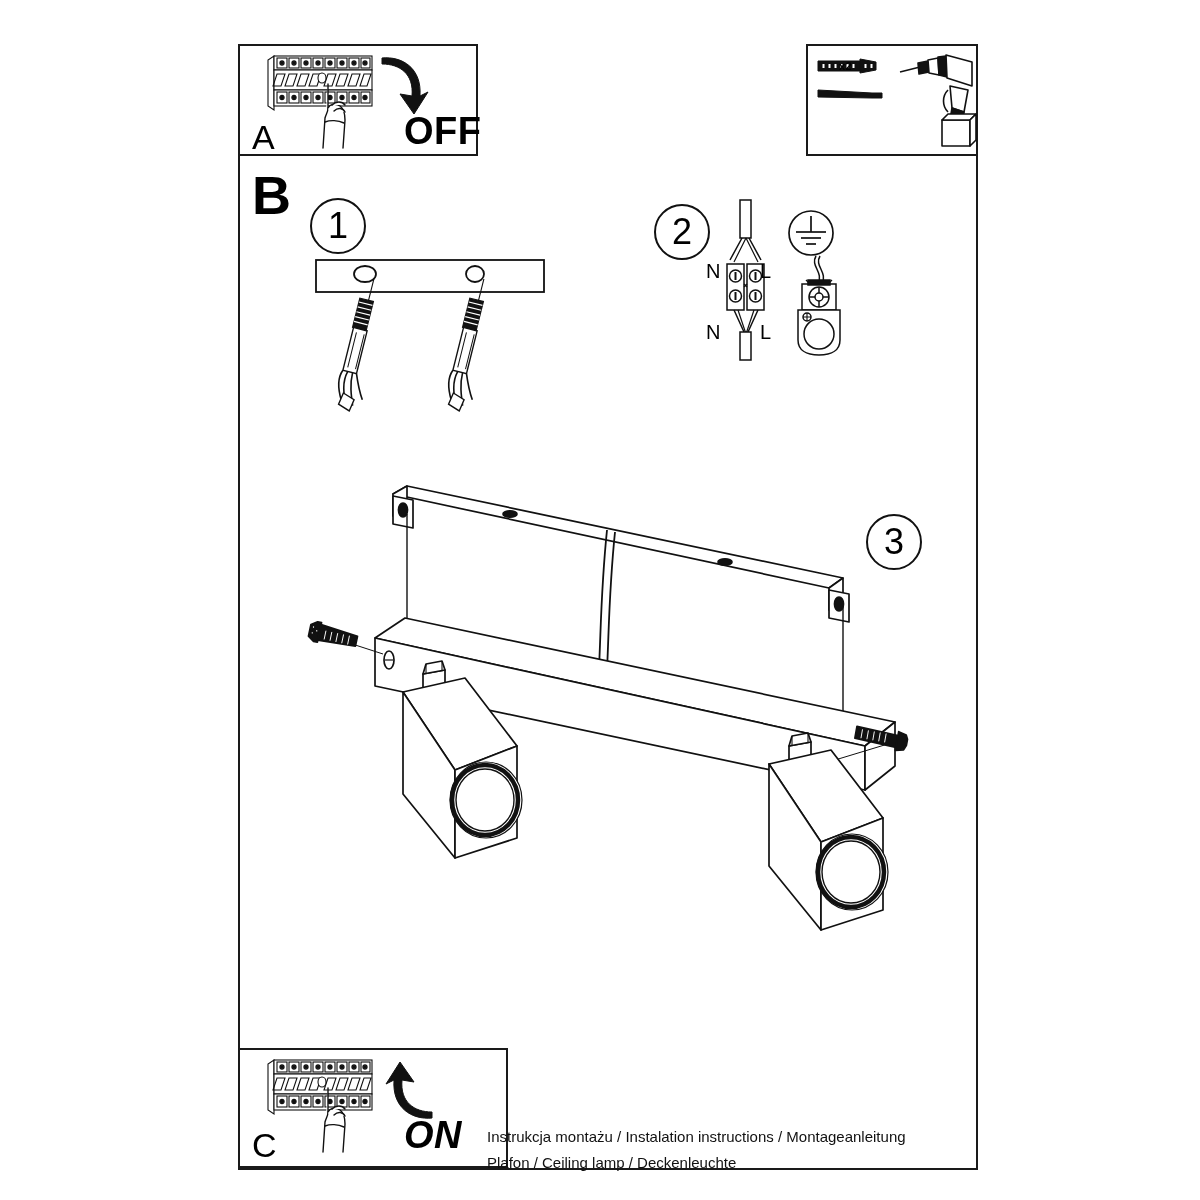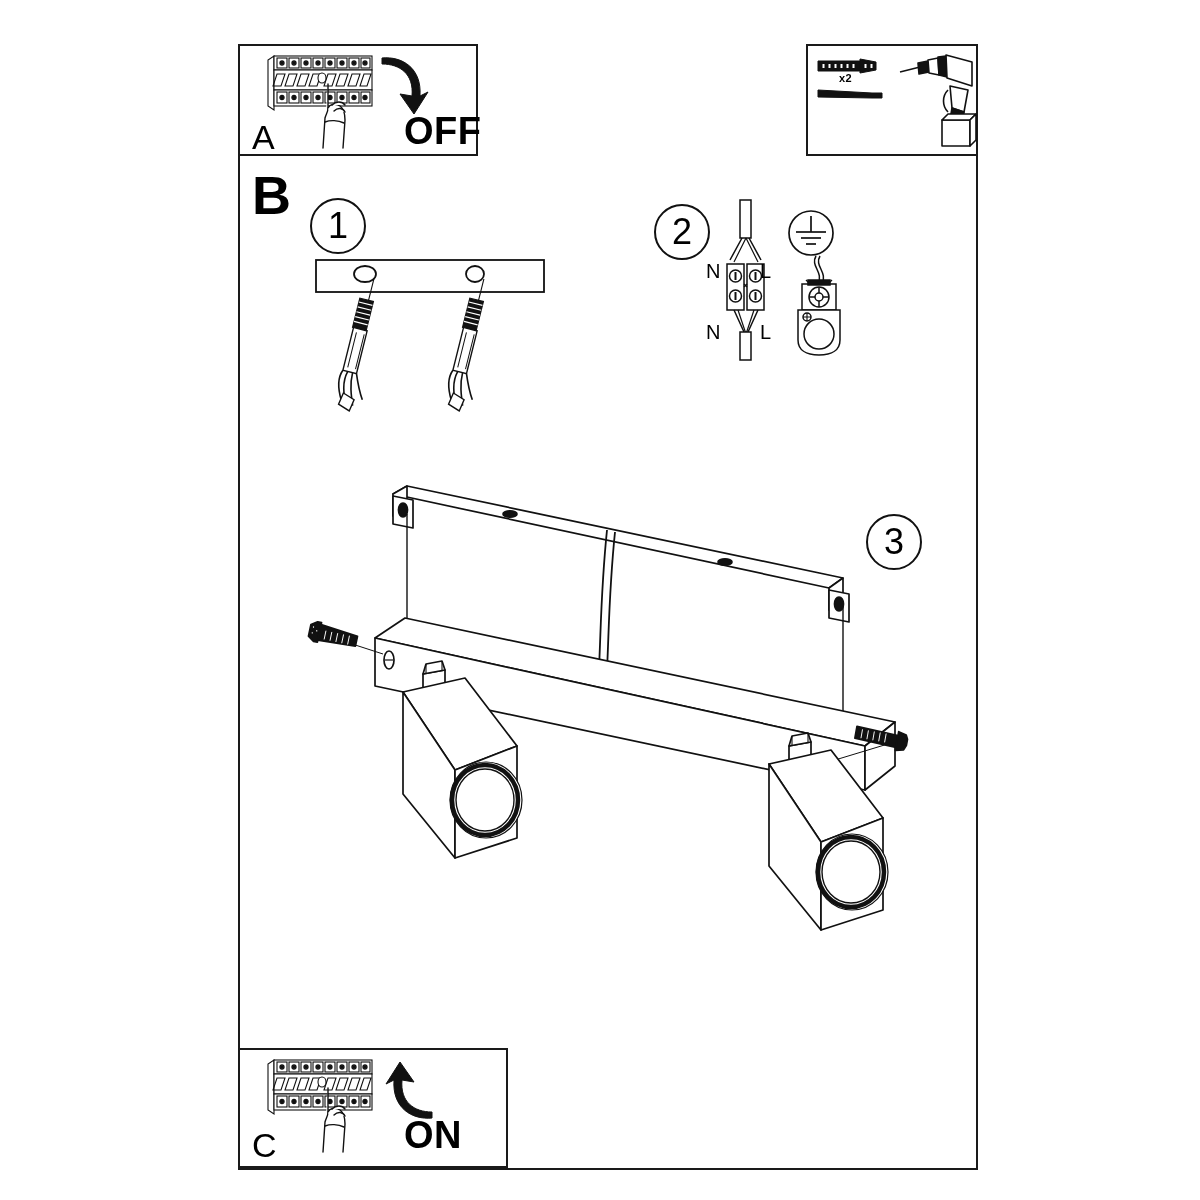--- a/index.html
+++ b/index.html
@@ -23,35 +23,35 @@
 
   
   .letter{position:absolute;font-weight:400;color:#000;line-height:1;}
   #label-a{left:252px;top:120px;font-size:34px;}
   #label-b{left:252px;top:168px;font-size:54px;font-weight:700;}
   #label-c{left:252px;top:1128px;font-size:34px;}
 
   
   .word{position:absolute;font-size:38px;font-weight:700;letter-spacing:.5px;line-height:1;margin-left:32px;}
   #word-off{left:372px;top:112px;}
-  #word-on{left:372px;top:1116px;}
+  #word-on{left:372px;top:1116px;font-style:italic;}
 
   
   .step-circle{
     position:absolute;border:2.5px solid #111;border-radius:50%;
     display:flex;align-items:center;justify-content:center;
     font-size:36px;font-weight:400;background:#fff;color:#000;
     box-sizing:border-box;
   }
   #step-1{left:310px;top:198px;width:56px;height:56px;}
   #step-2{left:654px;top:204px;width:56px;height:56px;}
   #step-3{left:866px;top:514px;width:56px;height:56px;}
 
   
-  #qty-x2{position:absolute;left:839px;top:72px;font-size:11px;font-weight:700;letter-spacing:.3px;}
+  #qty-x2{position:absolute;left:839px;top:60px;font-size:11px;font-weight:700;letter-spacing:.3px;}
 
   
   .wlabel{position:absolute;font-size:20px;font-weight:400;line-height:1;}
   #wl-n-top{left:706px;top:261px;}
   #wl-l-top{left:760px;top:261px;}
   #wl-n-bot{left:706px;top:322px;}
   #wl-l-bot{left:760px;top:322px;}
 
   
   #footer{position:absolute;left:487px;top:1124px;width:470px;font-size:15px;line-height:26px;color:#111;}
@@ -459,14 +459,18 @@
     </g>
   </svg>
 
   <svg class="svg-abs" style="left:376px;top:1056px;" width="62" height="66" viewBox="0 0 62 66">
     <path d="M56 62 C36 64 16 52 18 24 L10 28 L24 6 L38 26 L26 24 C24 46 38 56 56 56 Z" fill="#111" stroke="#111" stroke-width="1"></path>
   </svg>
 
   <div class="letter" id="label-c">C</div>
   <div class="word" id="word-on">ON</div>
 
+  <div id="footer">
+    <div>Instrukcja montażu / Instalation instructions / Montageanleitung</div>
+    <div>Plafon / Ceiling lamp / Deckenleuchte</div>
+  </div>
 
 </div>
 
 </body></html>

